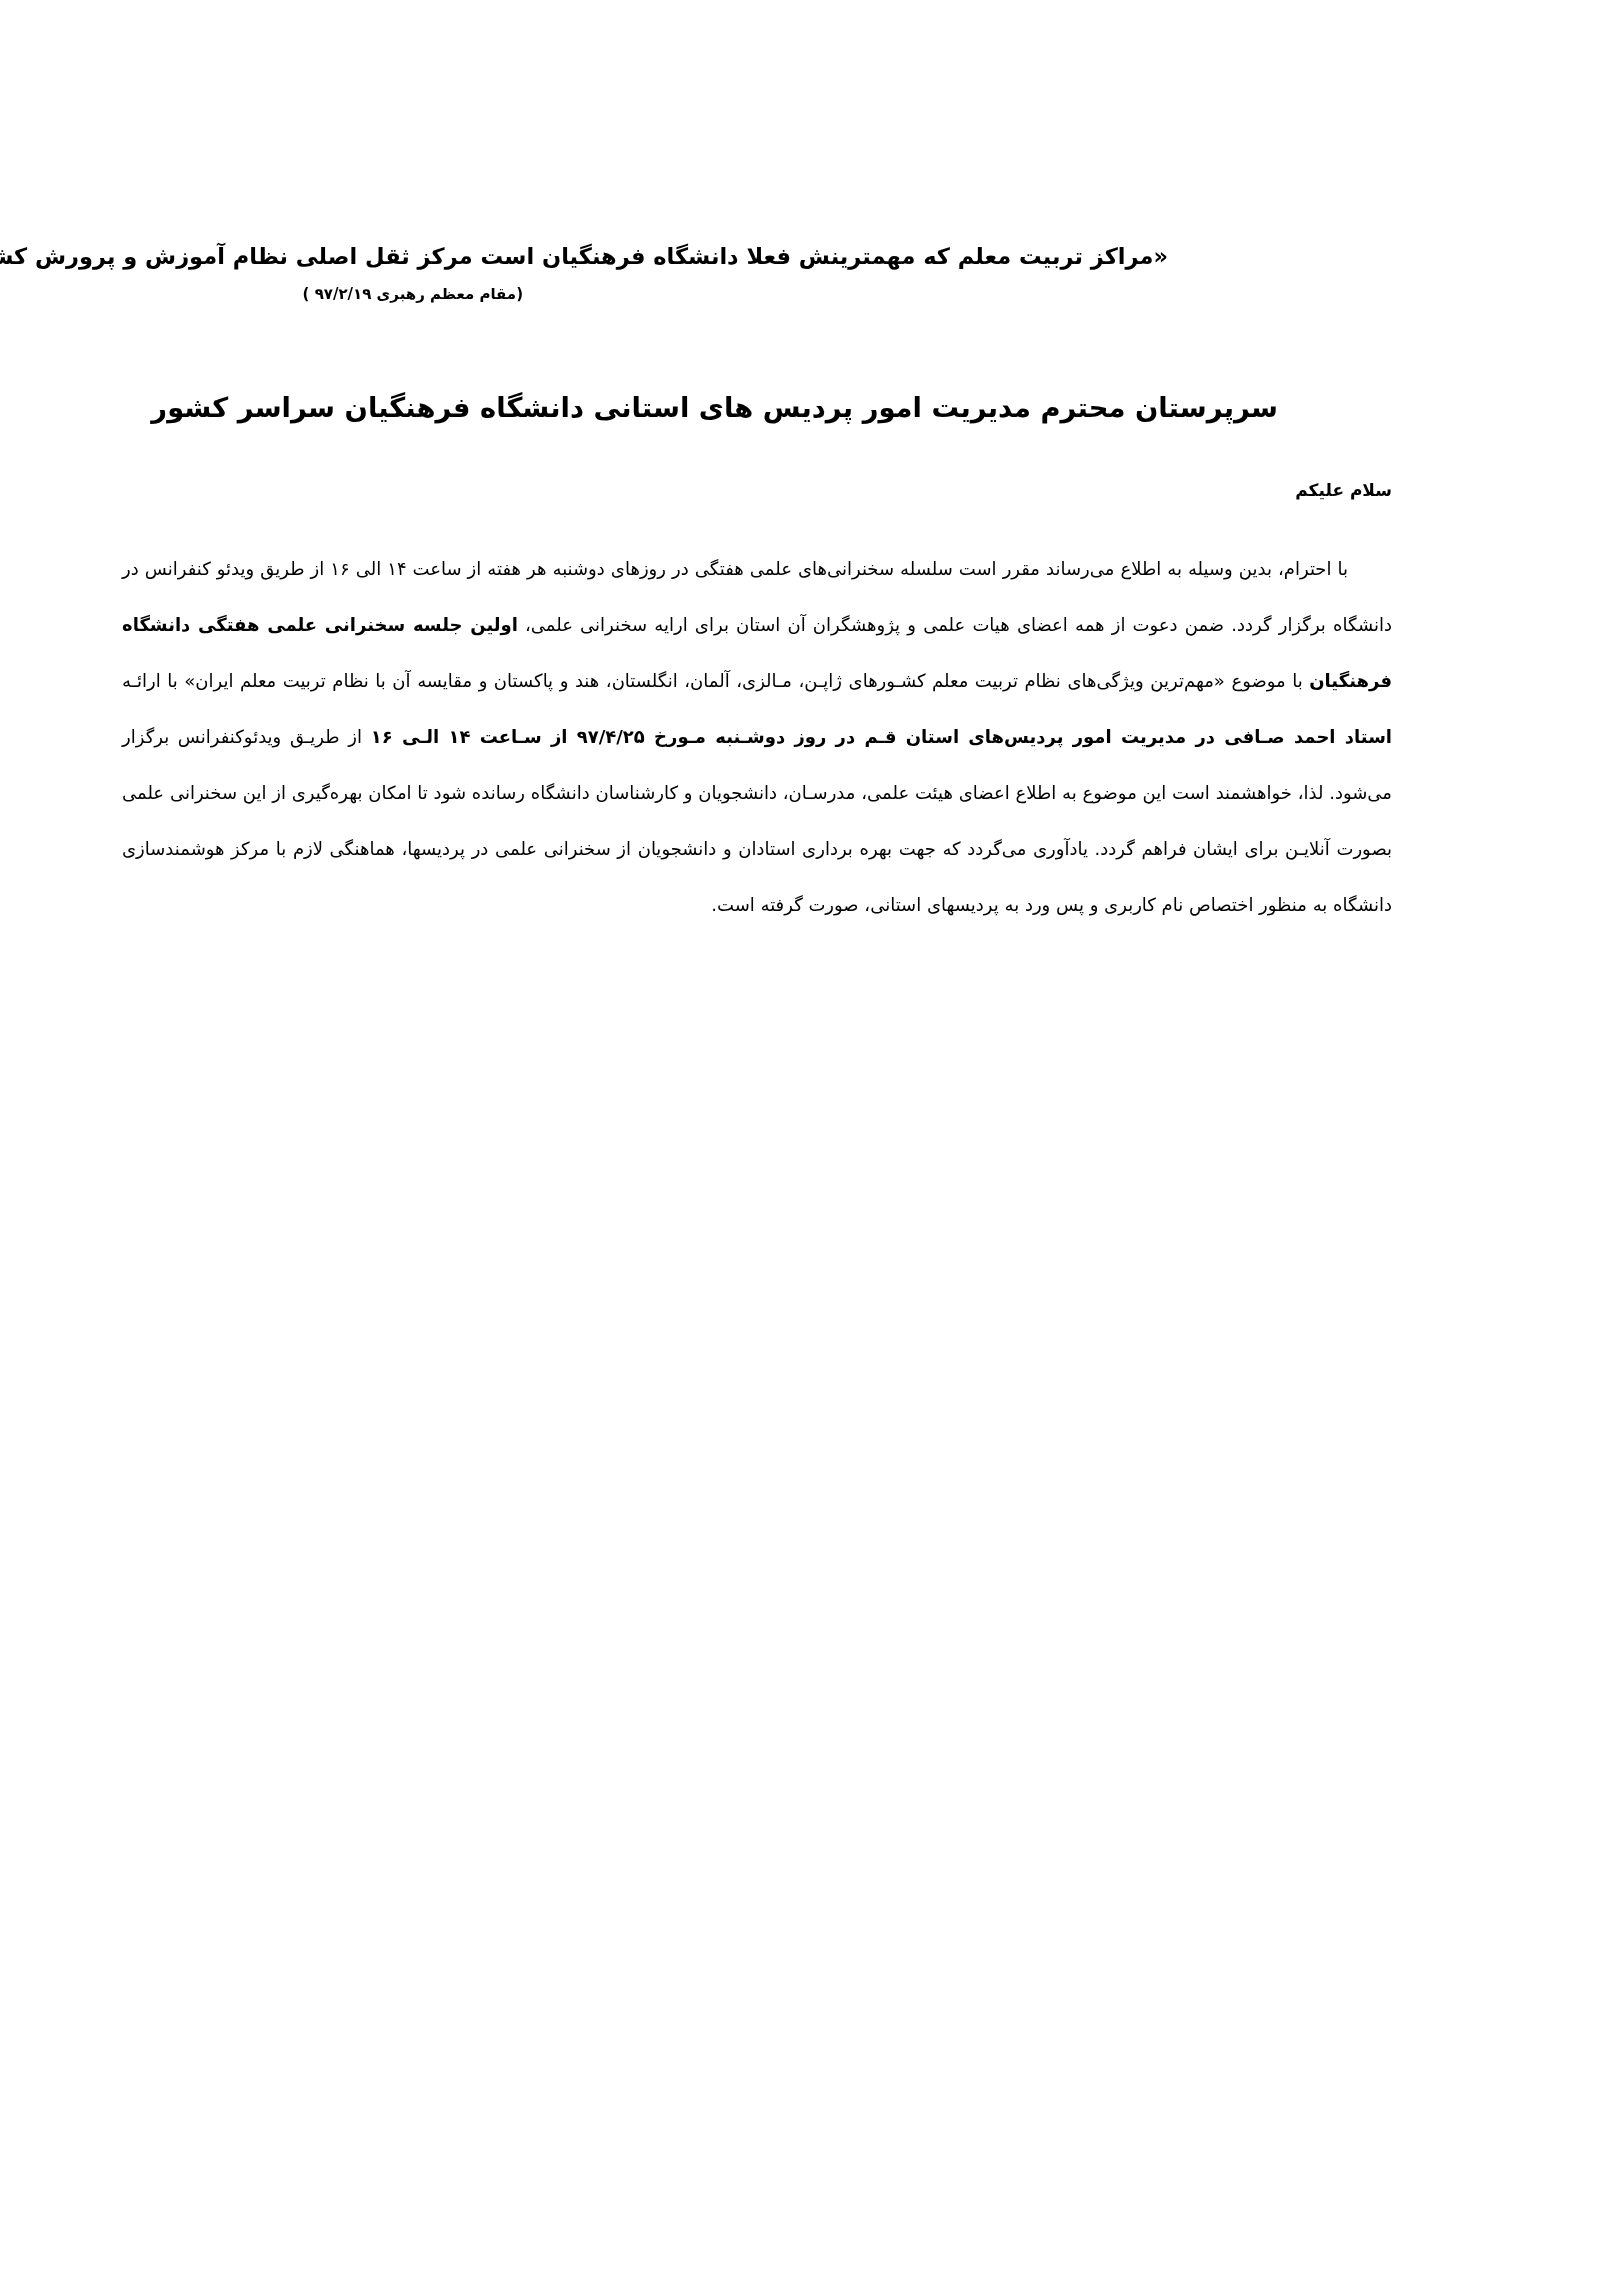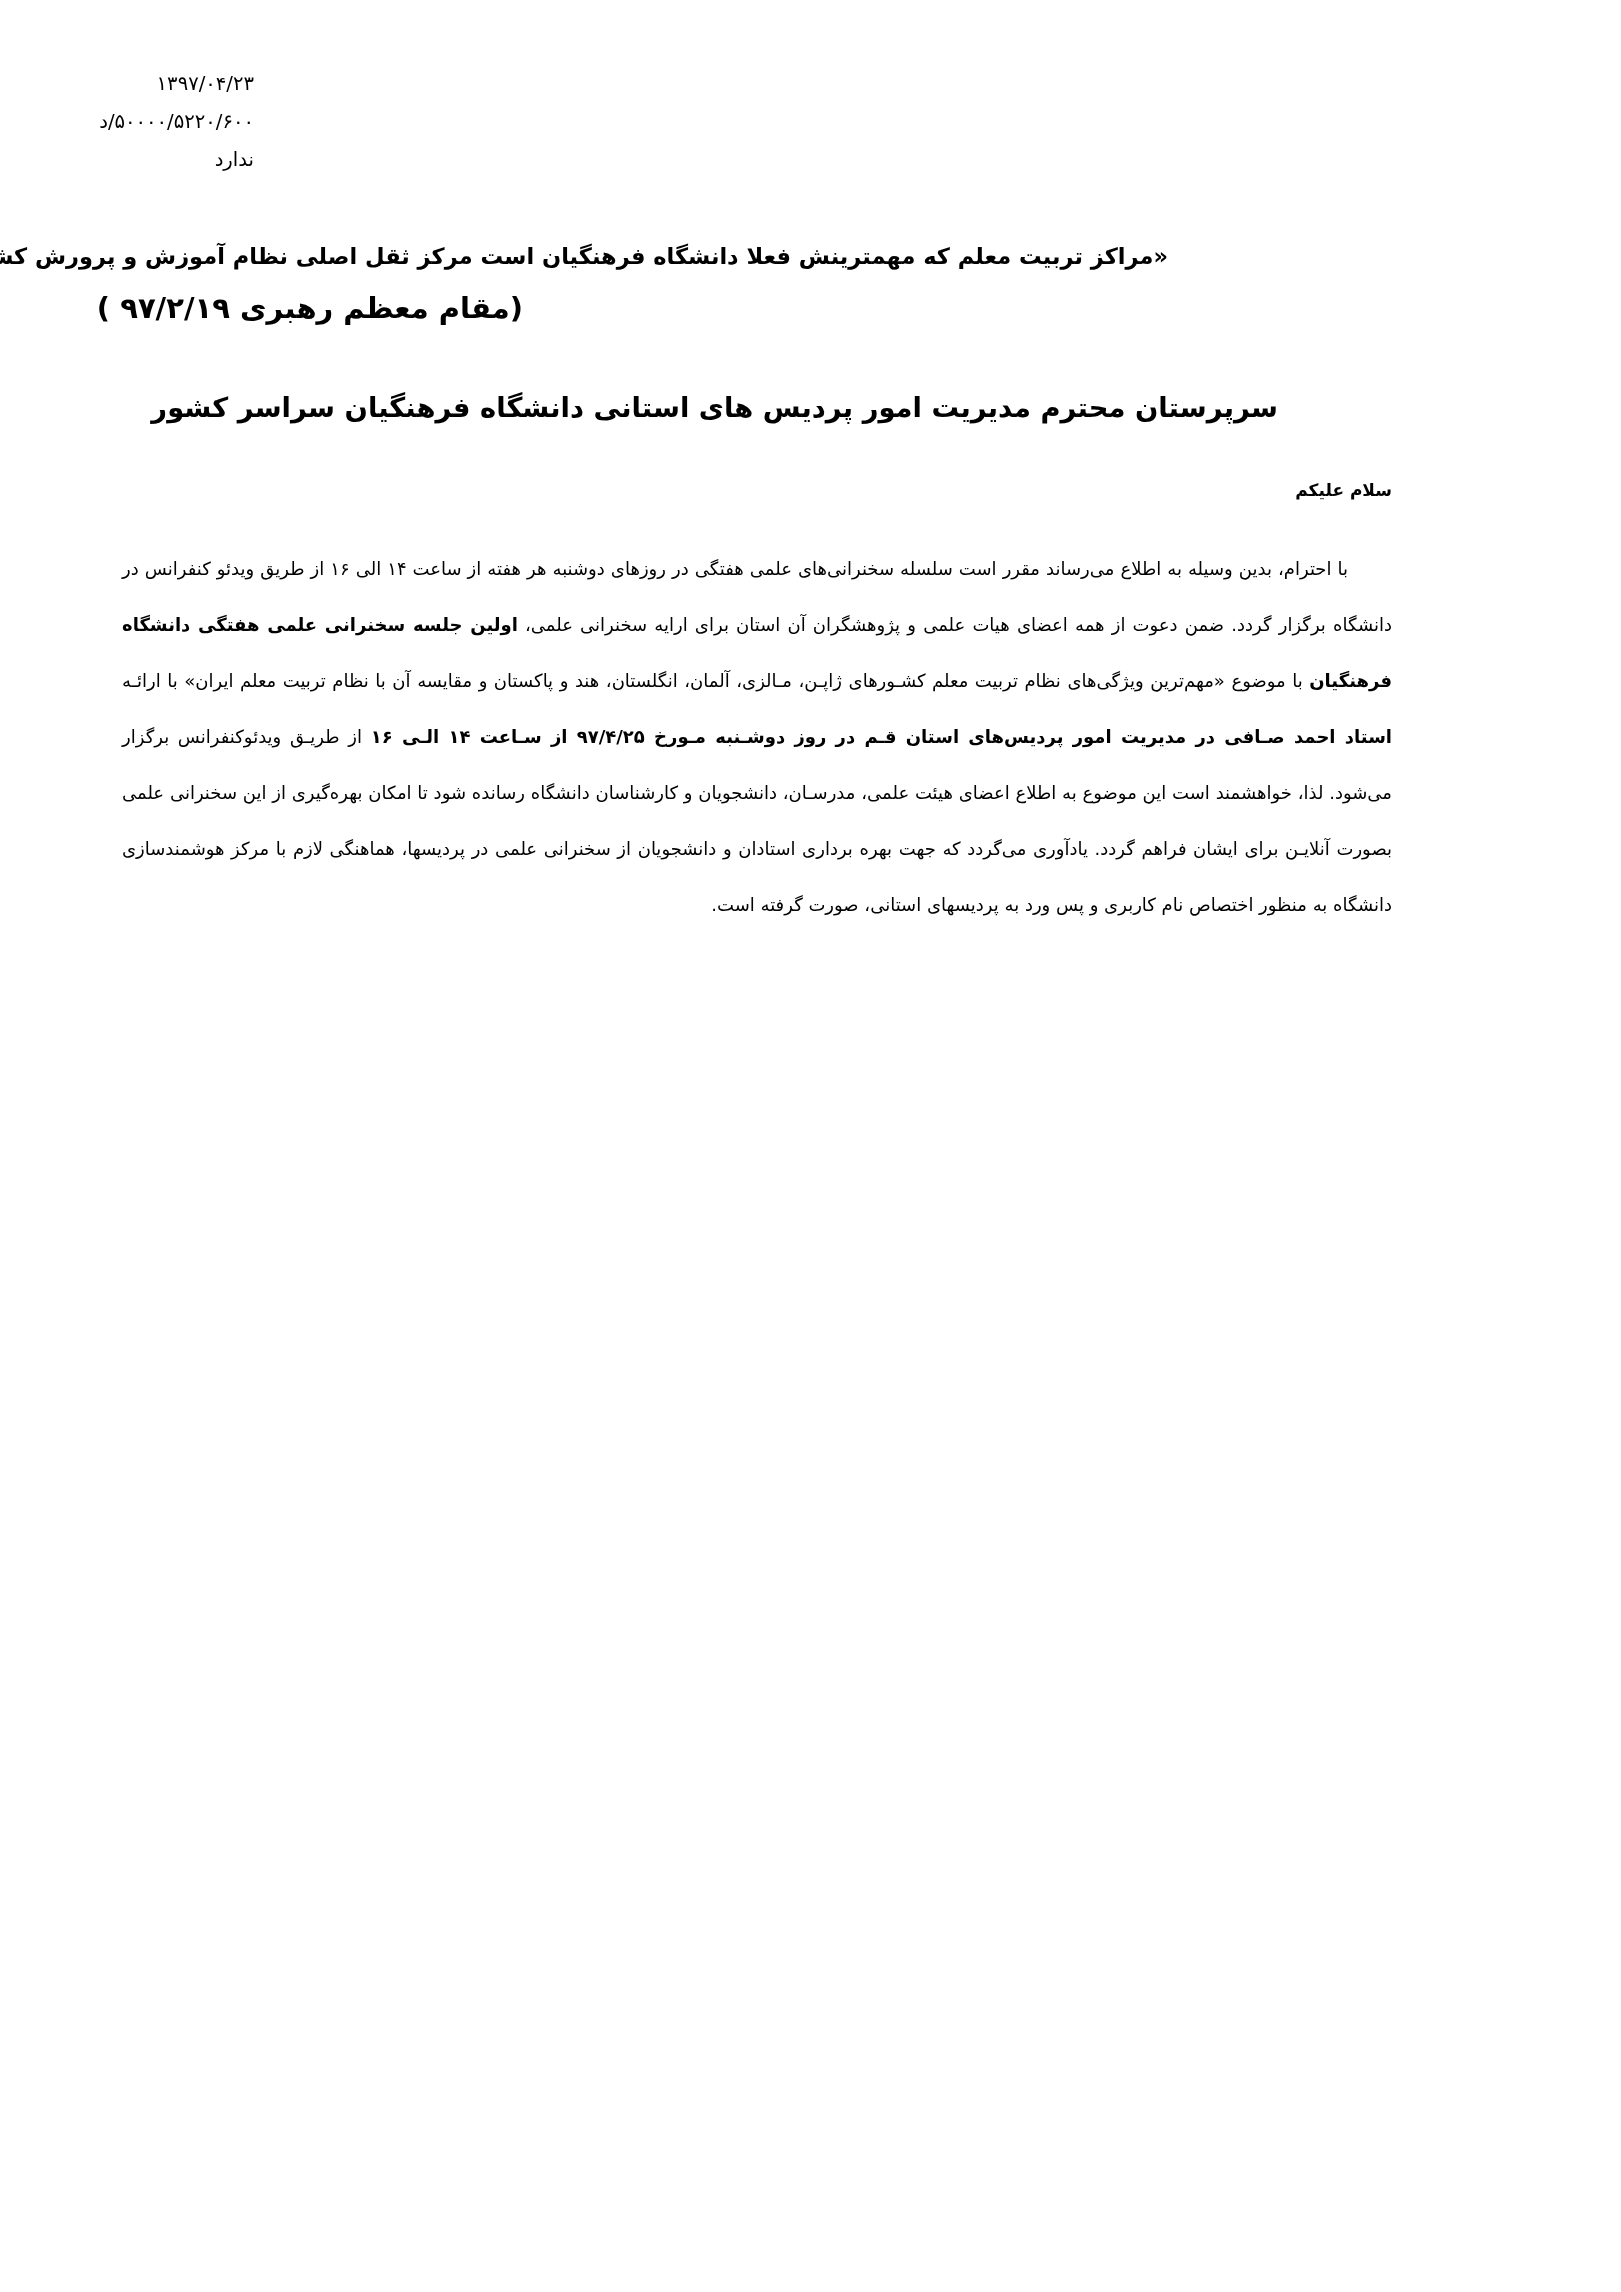--- a/index.html
+++ b/index.html
@@ -27,23 +27,23 @@
   .leader-quote {
     position: absolute;
     top: 243px;
     right: 453px;
     font-size: 22.5px;
     font-weight: bold;
     white-space: nowrap;
   }
   .quote-attribution {
     position: absolute;
-    top: 291px;
+    top: 285px;
     right: 1098px;
-    font-size: 29px;
+    font-size: 15px;
     font-weight: bold;
     white-space: nowrap;
   }
   .recipient-title {
     position: absolute;
     top: 392px;
     right: 343px;
     font-size: 27.4px;
     font-weight: bold;
     white-space: nowrap;
@@ -67,25 +67,20 @@
     text-indent: 44px;
     direction: rtl;
   }
   .letter-body .bold { font-weight: bold; }
 </style>
 </head>
 <body>
 
 <div class="page">
 
-  <div class="letterhead-meta">
-    <div>۱۳۹۷/۰۴/۲۳</div>
-    <div>۵۰۰۰۰/۵۲۲۰/۶۰۰/د</div>
-    <div>ندارد</div>
-  </div>
 
   <div class="leader-quote">«مراکز تربیت معلم که مهمترینش فعلا دانشگاه فرهنگیان است مرکز ثقل اصلی نظام آموزش و پرورش کشورند»</div>
 
   <div class="quote-attribution">(مقام معظم رهبری ۹۷/۲/۱۹ )</div>
 
   <div class="recipient-title">سرپرستان محترم مدیریت امور پردیس های استانی دانشگاه فرهنگیان سراسر کشور</div>
 
   <div class="salutation">سلام علیکم</div>
 
   <div class="letter-body"><span>با احترام، بدین وسیله به اطلاع می‌رساند مقرر است سلسله سخنرانی‌های علمی هفتگی در روزهای دوشنبه هر هفته از ساعت ۱۴ الی ۱۶ از طریق ویدئو کنفرانس در دانشگاه برگزار گردد. ضمن دعوت از همه اعضای هیات علمی و پژوهشگران آن استان برای ارایه سخنرانی علمی، </span><span class="bold">اولین جلسه سخنرانی علمی هفتگی دانشگاه فرهنگیان</span><span> با موضوع «مهم‌ترین ویژگی‌های نظام تربیت معلم کشـورهای ژاپـن، مـالزی، آلمان، انگلستان، هند و پاکستان و مقایسه آن با نظام تربیت معلم ایران» با ارائـه </span><span class="bold">استاد احمد صـافی در مدیریت امور پردیس‌های استان قـم در روز دوشـنبه مـورخ ۹۷/۴/۲۵ از سـاعت ۱۴ الـی ۱۶</span><span> از طریـق ویدئوکنفرانس برگزار می‌شود. لذا، خواهشمند است این موضوع به اطلاع اعضای هیئت علمی، مدرسـان، دانشجویان و کارشناسان دانشگاه رسانده شود تا امکان بهره‌گیری از این سخنرانی علمی بصورت آنلایـن برای ایشان فراهم گردد. یادآوری می‌گردد که جهت بهره برداری استادان و دانشجویان از سخنرانی علمی در پردیسها، هماهنگی لازم با مرکز هوشمندسازی دانشگاه به منظور اختصاص نام کاربری و پس ورد به پردیسهای استانی، صورت گرفته است.</span></div>

